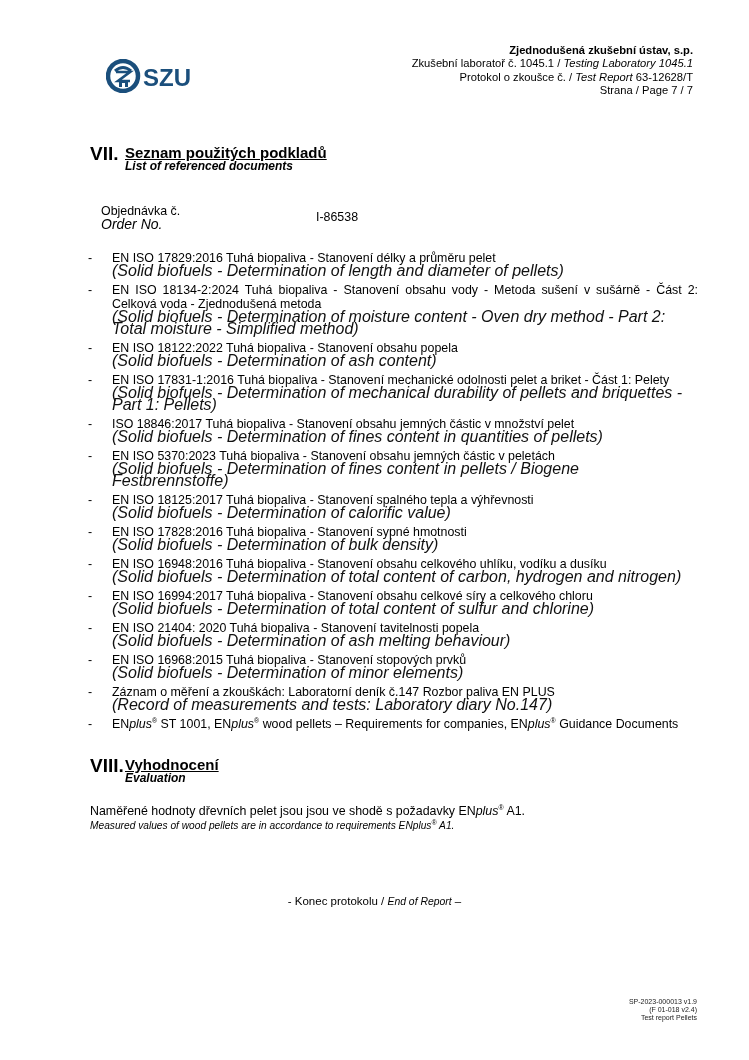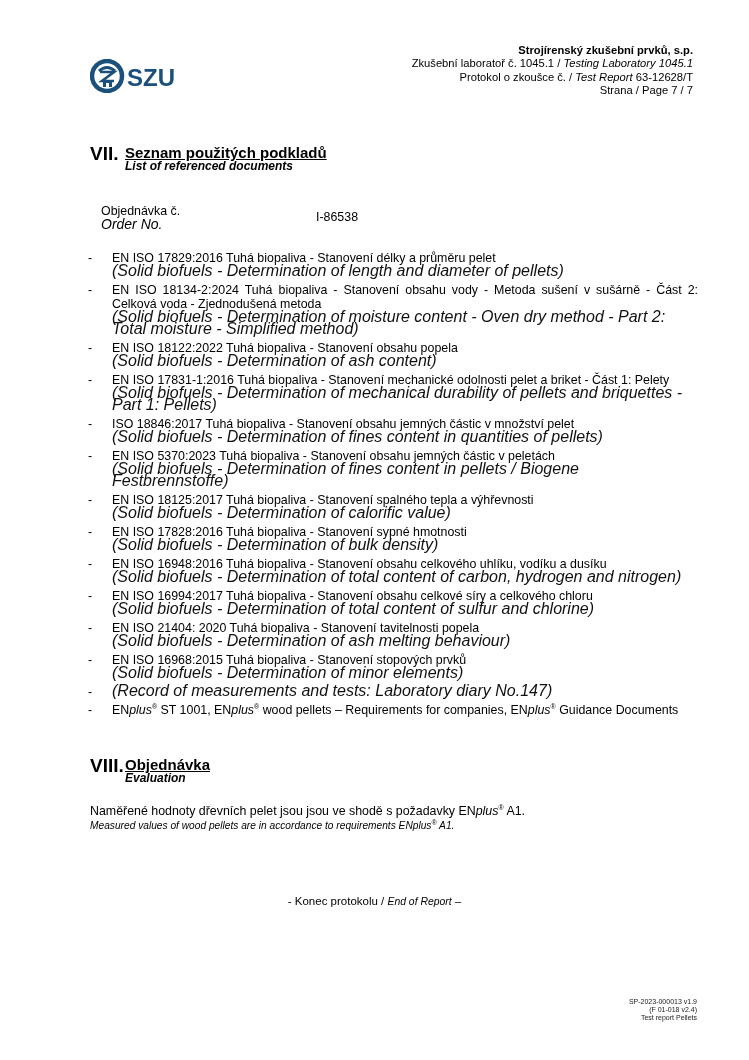--- a/index.html
+++ b/index.html
@@ -1,20 +1,20 @@
 <!DOCTYPE html>
 <html><head>
 <meta charset="utf-8">
 <style>
   html, body { margin: 0; padding: 0; background: #ffffff; }
   body {
     width: 749px; height: 1060px; position: relative; overflow: hidden;
     font-family: "Liberation Sans", sans-serif; color: #000;
   }
-  .logo { position: absolute; left: 90px; top: 59px; width: 100px; height: 34px; display: flex; align-items: flex-start; }
+  .logo { position: absolute; left: 106px; top: 59px; width: 100px; height: 34px; display: flex; align-items: flex-start; }
   .logo svg { display: block; }
   .header { position: absolute; right: 56px; top: 44px; text-align: right; font-size: 11.2px; line-height: 13.4px; }
   .header .org { font-weight: bold; }
   .it { font-style: italic; }
 
   .section-head { position: absolute; left: 90px; }
   .section-head .num { position: absolute; left: 0; top: 0; font-weight: bold; font-size: 19px; }
   .section-head .title { position: absolute; left: 35px; top: 1px; font-weight: bold; font-size: 15px; text-decoration: underline; white-space: nowrap; }
   .section-head .subtitle { position: absolute; left: 35px; top: 16px; font-weight: bold; font-style: italic; font-size: 12px; white-space: nowrap; }
 
@@ -47,21 +47,21 @@
     <circle cx="17" cy="17" r="15" fill="none" stroke="#1b4f7c" stroke-width="4.5"></circle>
     <path d="M9 12 Q17 5 25 12" fill="none" stroke="#1b4f7c" stroke-width="3"></path>
     <path d="M10 13 L24 13 L12 22 L24 22" fill="none" stroke="#1b4f7c" stroke-width="2.6"></path>
     <rect x="13" y="22" width="9" height="6" fill="#1b4f7c"></rect>
     <rect x="16" y="24" width="3" height="4" fill="#fff"></rect>
     <text x="37" y="27" font-family="Liberation Sans, sans-serif" font-weight="bold" font-size="24" fill="#1b4f7c">SZU</text>
   </svg>
 </div>
 
 <div class="header">
-  <div class="org">Strojírenský zkušební prvků, s.p.</div>
+  <div class="org">Zjednodušená zkušební ústav, s.p.</div>
   <div><span>Zkušební laboratoř č. 1045.1 / </span><span class="it">Testing Laboratory 1045.1</span></div>
   <div><span>Protokol o zkoušce č. / </span><span class="it">Test Report</span><span> 63-12628/T</span></div>
   <div>Strana / Page 7 / 7</div>
 </div>
 
 <div class="section-head" style="top:143px;">
   <span class="num">VII.</span>
   <span class="title">Seznam použitých podkladů</span>
   <span class="subtitle">List of referenced documents</span>
 </div>
@@ -128,31 +128,32 @@
       <div class="cz">EN ISO 21404: 2020 Tuhá biopaliva - Stanovení tavitelnosti popela</div>
       <div class="en">(Solid biofuels - Determination of ash melting behaviour)</div>
     </li>
     <li>
       <span class="dash">-</span>
       <div class="cz">EN ISO 16968:2015 Tuhá biopaliva - Stanovení stopových prvků</div>
       <div class="en">(Solid biofuels - Determination of minor elements)</div>
     </li>
     <li>
       <span class="dash">-</span>
+      <div class="cz">Záznam o měření a zkouškách: Laboratorní deník č.147 Rozbor paliva EN PLUS</div>
       <div class="en">(Record of measurements and tests: Laboratory diary No.147)</div>
     </li>
     <li>
       <span class="dash">-</span>
       <div class="cz"><span>EN</span><span class="it">plus</span><span class="sup">®</span><span> ST 1001, </span><span>EN</span><span class="it">plus</span><span class="sup">®</span><span> wood pellets – Requirements for companies, </span><span>EN</span><span class="it">plus</span><span class="sup">®</span><span> Guidance Documents</span></div>
     </li>
   </ul>
 
 <div class="section-head" style="top:755px;">
   <span class="num">VIII.</span>
-  <span class="title">Objednávka</span>
+  <span class="title">Vyhodnocení</span>
   <span class="subtitle">Evaluation</span>
 </div>
 
 <div class="eval">
   <div class="cz"><span>Naměřené hodnoty dřevních pelet jsou jsou ve shodě s požadavky EN</span><span class="it">plus</span><span class="sup">®</span><span> A1.</span></div>
   <div class="en"><span>Measured values of wood pellets are in accordance to requirements ENplus</span><span class="sup">®</span><span> A1.</span></div>
 </div>
 
 <div class="end">
   <span>- Konec protokolu / </span><span class="it">End of Report</span><span> –</span>

